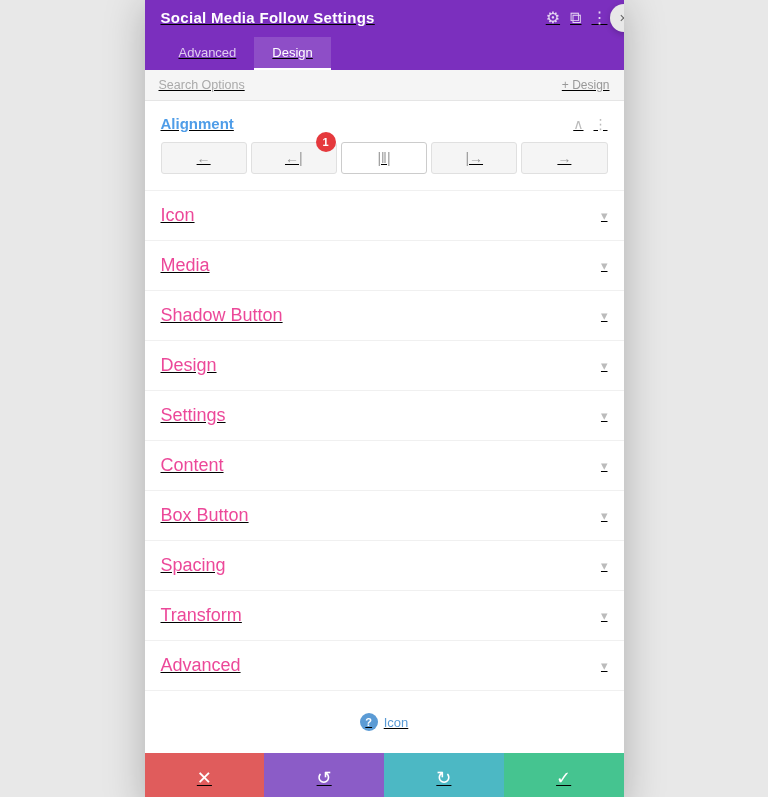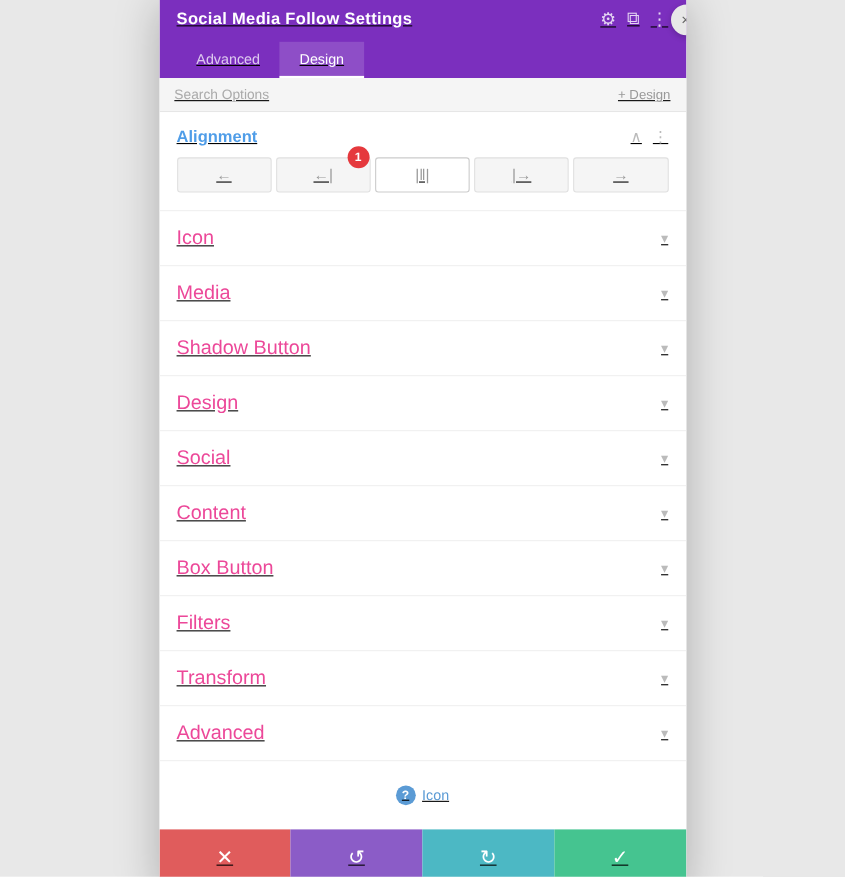--- a/index.html
+++ b/index.html
@@ -310,33 +310,33 @@
       </div>
       <div class="accordion-item">
         <span class="accordion-label">Shadow Button</span>
         <span class="chevron-icon">▾</span>
       </div>
       <div class="accordion-item">
         <span class="accordion-label">Design</span>
         <span class="chevron-icon">▾</span>
       </div>
       <div class="accordion-item">
-        <span class="accordion-label">Social</span>
+        <span class="accordion-label">Settings</span>
         <span class="chevron-icon">▾</span>
       </div>
       <div class="accordion-item">
         <span class="accordion-label">Content</span>
         <span class="chevron-icon">▾</span>
       </div>
       <div class="accordion-item">
         <span class="accordion-label">Box Button</span>
         <span class="chevron-icon">▾</span>
       </div>
       <div class="accordion-item">
-        <span class="accordion-label">Filters</span>
+        <span class="accordion-label">Spacing</span>
         <span class="chevron-icon">▾</span>
       </div>
       <div class="accordion-item">
         <span class="accordion-label">Transform</span>
         <span class="chevron-icon">▾</span>
       </div>
       <div class="accordion-item">
         <span class="accordion-label">Advanced</span>
         <span class="chevron-icon">▾</span>
       </div>

